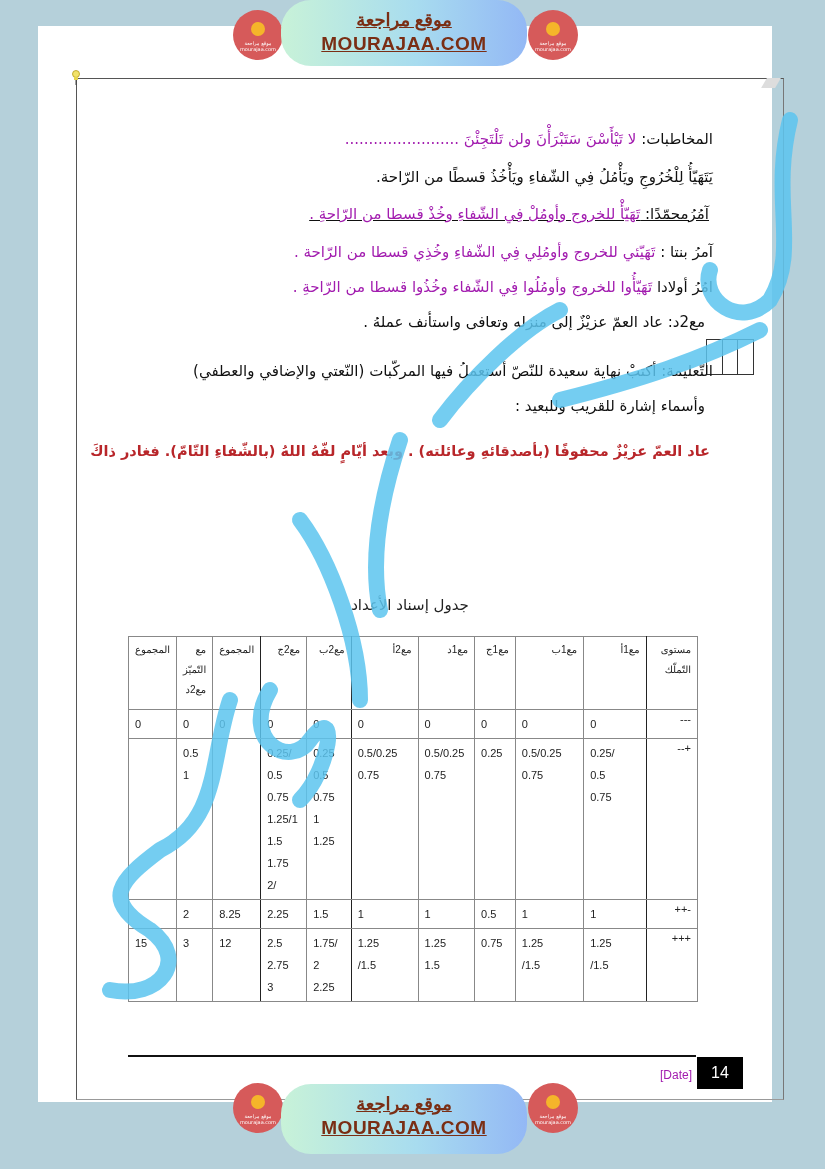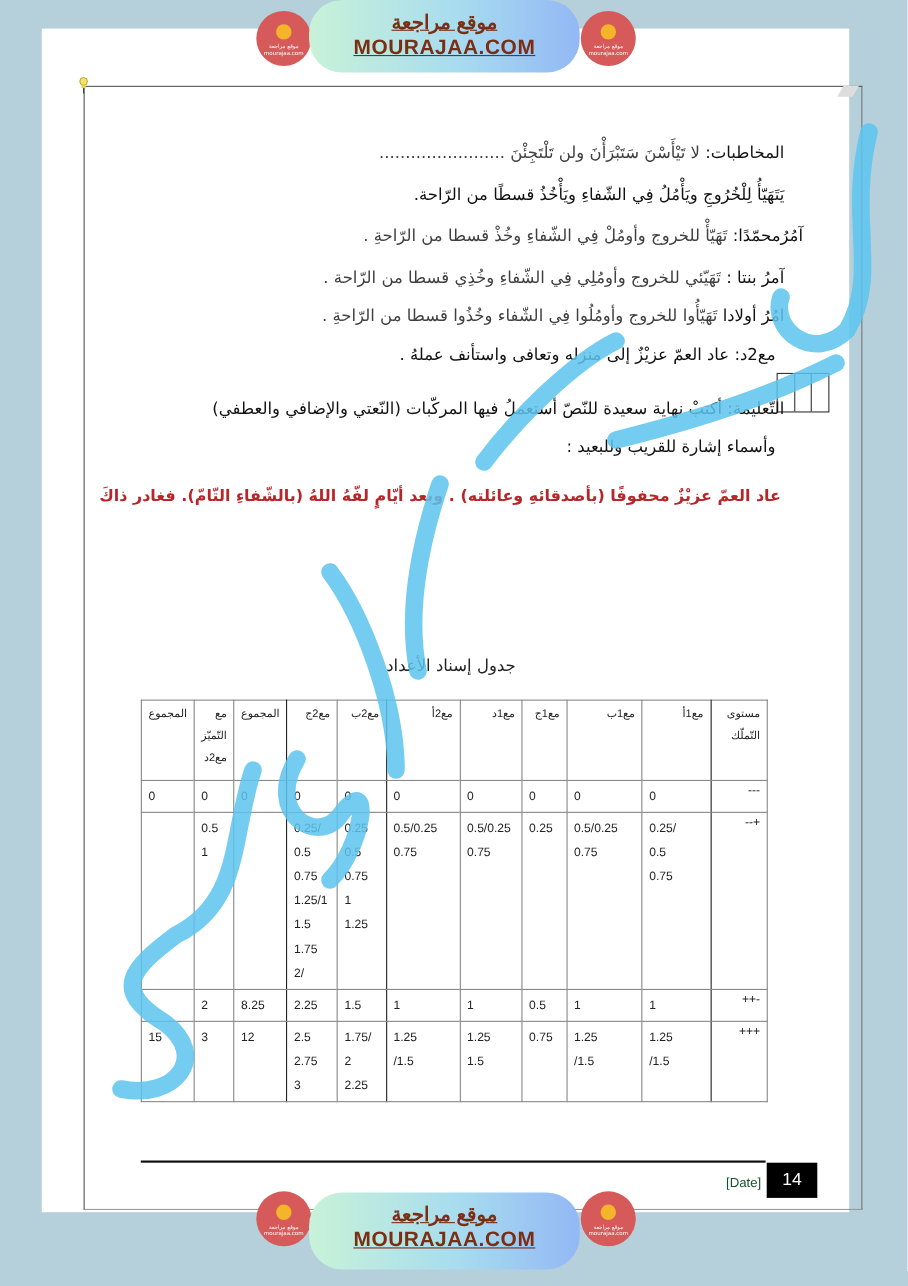--- a/index.html
+++ b/index.html
@@ -2,42 +2,42 @@
 <html><head>
 <meta charset="utf-8">
 <style>
   html,body{margin:0;padding:0;}
   body{width:825px;height:1169px;background:#b5d0da;position:relative;overflow:hidden;font-family:"DejaVu Sans",sans-serif;}
   .page{position:absolute;left:38px;top:26px;width:734px;height:1076px;background:#fff;}
   .frame{position:absolute;left:76px;top:78px;width:706px;height:1020px;border-left:1px solid #555;border-top:1px solid #555;border-right:1px solid #777;border-bottom:1px solid #999;}
   .curl2{position:absolute;left:764px;top:78px;width:14px;height:10px;background:#ddd;transform:skewX(-30deg);}
   .pin{position:absolute;left:70px;top:70px;width:12px;height:16px;}
   .banner{position:absolute;left:281px;width:246px;height:66px;border-radius:30px;background:linear-gradient(90deg,#c8f2d8,#a8dcef 55%,#93b8f5);text-align:center;color:#7a2e14;font-weight:bold;}
-  .banner .ar{font-size:18px;text-decoration:underline;line-height:24px;padding-top:8px;font-family:Liberation Sans, sans-serif;}
+  .banner .ar{font-size:18px;text-decoration:underline;line-height:24px;padding-top:8px;font-family:Liberation Serif, serif;}
   .banner .en{font-size:19px;text-decoration:underline;line-height:24px;font-family:"Liberation Sans",sans-serif;letter-spacing:0.5px;}
   .badge{position:absolute;width:50px;height:50px;border-radius:50%;background:#d65a5a;}
   .badge .dot{position:absolute;left:18px;top:12px;width:14px;height:14px;border-radius:50%;background:#f5b52a;}
   .badge .t{position:absolute;left:0;right:0;top:30px;font-size:5px;color:#fff;text-align:center;line-height:6px;}
   .txt{position:absolute;direction:rtl;text-align:right;font-family:"DejaVu Sans",sans-serif;font-size:15px;color:#111;white-space:nowrap;}
-  .red{color:#404040;}
+  .red{color:#a21caf;}
   .bold-red{color:#b8262a;font-weight:bold;font-size:14.5px;}
   .boxes{position:absolute;left:706px;top:339px;width:46px;height:34px;border:1px solid #333;display:flex;}
   .boxes div{flex:1;border-left:1px solid #333;}
   .boxes div:first-child{border-left:none;}
   .para{position:absolute;left:120px;width:590px;direction:rtl;text-align:justify;font-family:"DejaVu Sans",sans-serif;}
   .para .line{height:38px;line-height:38px;white-space:nowrap;}
   .ttl{position:absolute;left:300px;width:220px;top:596px;text-align:center;font-size:15px;color:#222;}
   table.grid{position:absolute;left:128px;top:636px;width:570px;border-collapse:collapse;direction:rtl;font-family:"Liberation Sans",sans-serif;font-size:11px;color:#222;}
   table.grid td{border:1px solid #888;vertical-align:top;padding:3px 6px;}
   table.grid td.thick{border-left:1.5px solid #222;}
   table.grid .hd td{height:66px;font-size:10px;line-height:20px;}
   table.grid .num{text-align:left;}
   table.grid .num div{height:22px;line-height:22px;}
   .footline{position:absolute;left:128px;top:1055px;width:568px;height:2px;background:#111;}
-  .date{position:absolute;left:640px;top:1068px;font-size:12px;color:#14532d;font-family:"Liberation Sans",sans-serif;padding-left:20px;}
+  .date{position:absolute;left:640px;top:1068px;font-size:12px;color:#a21caf;font-family:"Liberation Sans",sans-serif;padding-left:20px;}
   .pnum{position:absolute;left:697px;top:1057px;width:46px;height:32px;background:#000;color:#fff;font-size:16px;font-family:"Liberation Sans",sans-serif;text-align:center;line-height:32px;}
   .wm{position:absolute;left:0;top:0;pointer-events:none;}
 </style>
 </head>
 <body>
 
 <div class="page"></div>
 <div class="frame"></div>
 <div class="curl2"></div>
 <svg class="pin" viewBox="0 0 12 16">
@@ -54,21 +54,21 @@
   <div class="ar">موقع مراجعة</div>
   <div class="en">MOURAJAA.COM</div>
 </div>
 <div class="badge" style="left:528px;top:10px;">
     <div class="dot"></div>
     <div class="t">موقع مراجعة mourajaa.com</div>
   </div>
 
 <div class="txt" style="right:112px;top:130px;"><span>المخاطبات: </span><span class="red">لا تَيْأَسْنَ سَتَبْرَأْنَ ولن تَلْتَجِئْنَ ........................</span></div>
 <div class="txt" style="right:112px;top:168px;">يَتَهَيّأُ لِلْخُرُوجِ ويَأْمُلُ فِي الشّفاءِ ويَأْخُذُ قسطًا من الرّاحة.</div>
-<div class="txt" style="right:95px;top:205px;"><span>آمُرُمحمّدًا: </span><span class="red">تَهَيّأْ للخروج وأومُلْ فِي الشّفاءِ وخُذْ قسطا من الرّاحةِ .</span></div>
+<div class="txt" style="right:116px;top:205px;text-decoration:underline;"><span>آمُرُمحمّدًا: </span><span class="red">تَهَيّأْ للخروج وأومُلْ فِي الشّفاءِ وخُذْ قسطا من الرّاحةِ .</span></div>
 <div class="txt" style="right:112px;top:243px;"><span>آمرُ بنتا : </span><span class="red">تَهَيّئي للخروج وأومُلِي فِي الشّفاءِ وخُذِي قسطا من الرّاحة .</span></div>
 <div class="txt" style="right:112px;top:278px;"><span>امُرُ أولادا </span><span class="red">تَهَيّأُوا للخروج وأومُلُوا فِي الشّفاء وخُذُوا قسطا من الرّاحةِ .</span></div>
 <div class="txt" style="right:120px;top:313px;">مع2د: عاد العمّ عزيْزٌ إلى منزله وتعافى واستأنف عملهُ .</div>
 <div class="boxes">
     <div></div>
     <div></div>
     <div></div>
   </div>
 <div class="txt" style="right:112px;top:362px;">التّعليمة: أكتبْ نهاية سعيدة للنّصّ أستعملُ فيها المركّبات (النّعتي والإضافي والعطفي)</div>
 <div class="txt" style="right:120px;top:397px;">وأسماء إشارة للقريب وللبعيد :</div>

